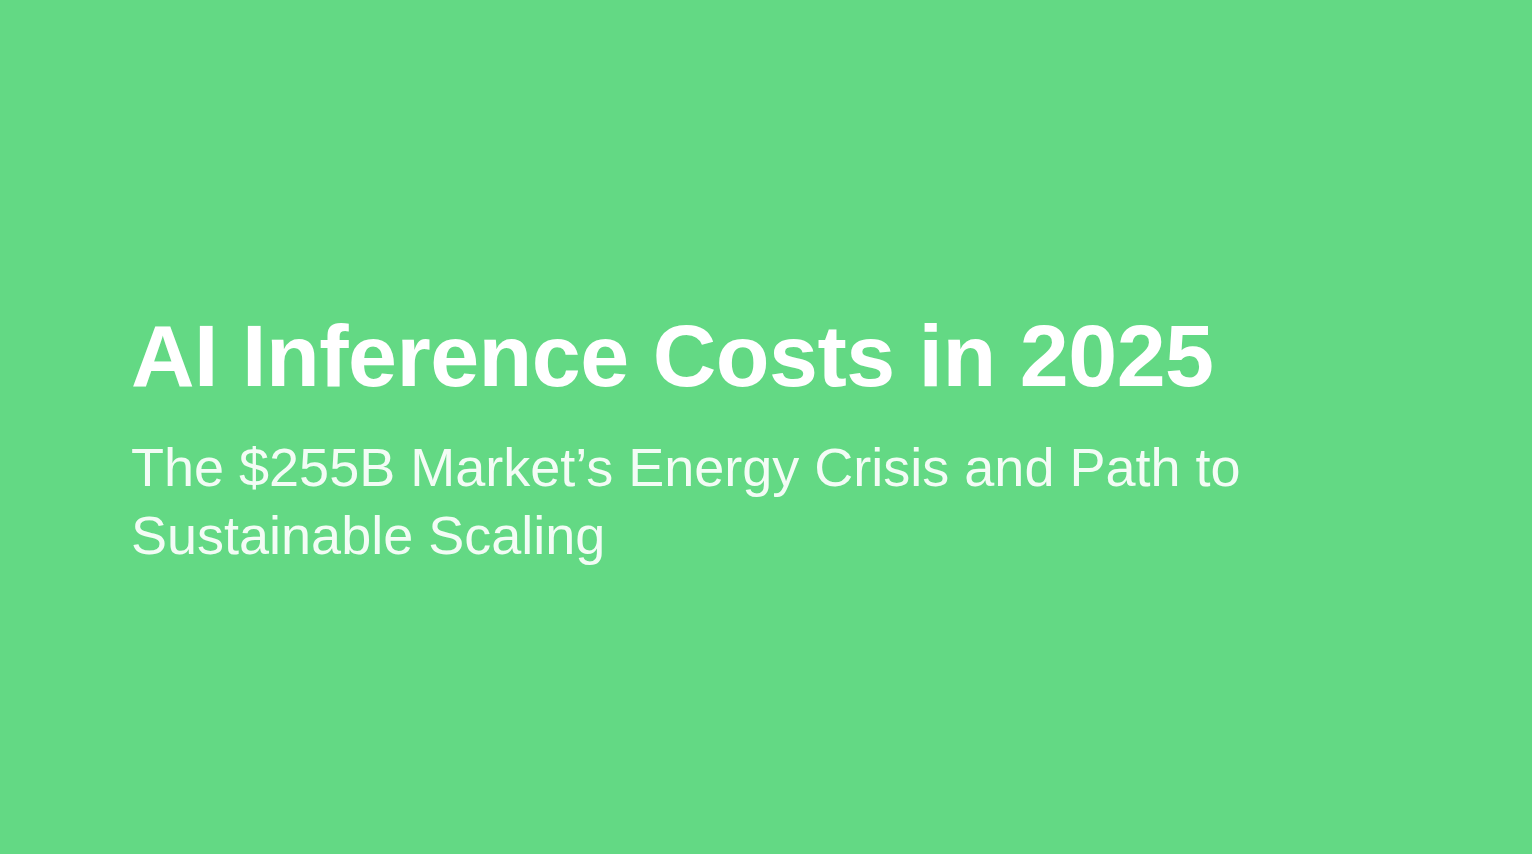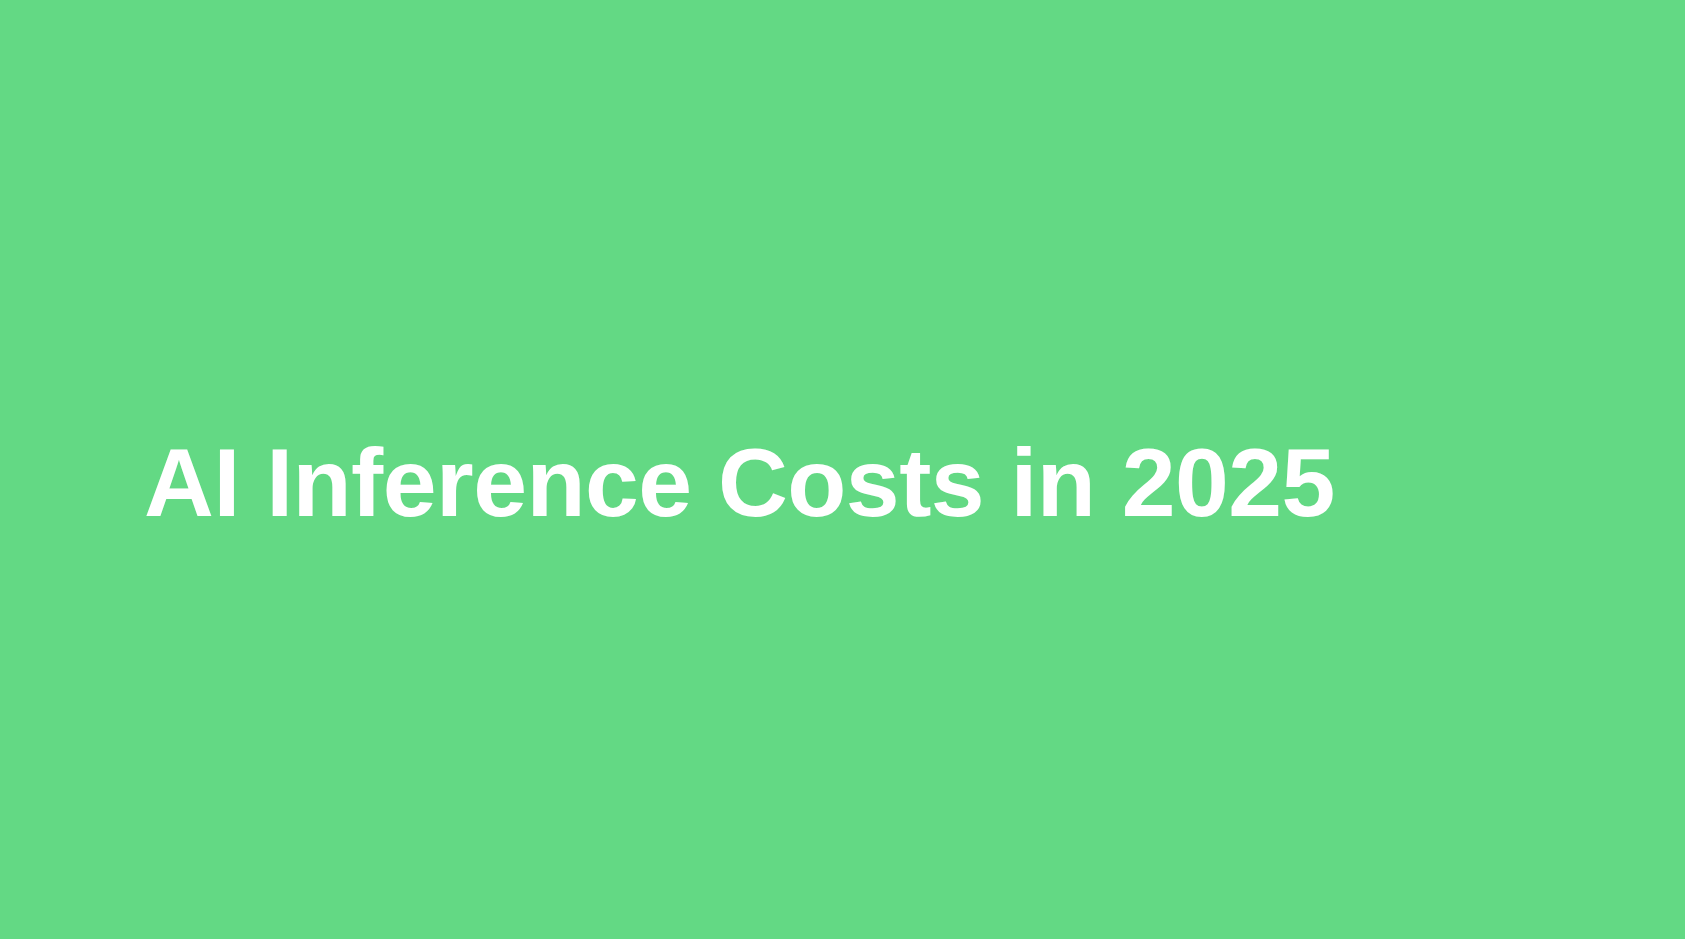--- a/index.html
+++ b/index.html
@@ -60,14 +60,15 @@
     margin-top: 30px;
     max-width: 1160px;
   }
 </style>
 </head>
 <body>
 
 <div class="slide">
   <div class="slide-content">
     <h1 class="slide-title">AI Inference Costs in 2025</h1>
+    <p class="slide-subtitle">The $255B Market’s Energy Crisis and Path to Sustainable Scaling</p>
   </div>
 </div>
 
 </body></html>

